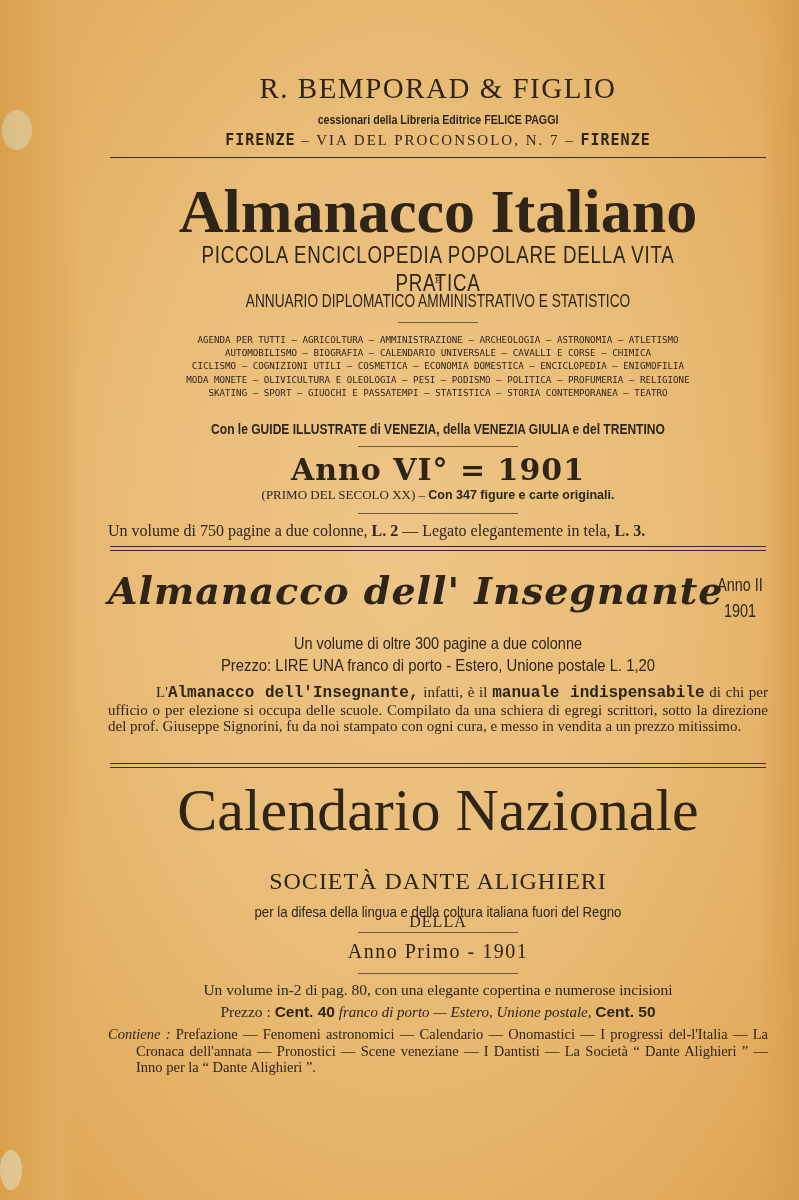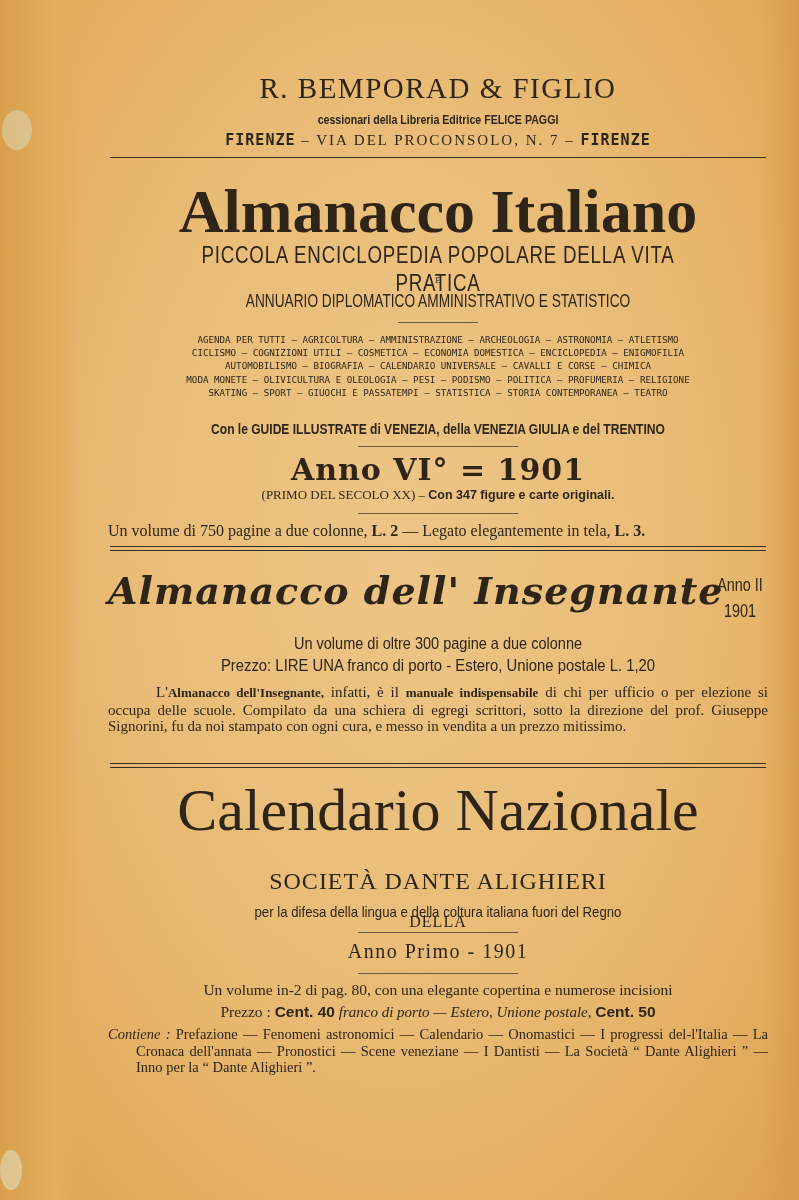--- a/index.html
+++ b/index.html
@@ -46,21 +46,21 @@
   .anno6 { top: 452px; font-family: "DejaVu Serif", serif; font-size: 30px; font-weight: bold; letter-spacing: 1px; }
   .primo { top: 487px; font-size: 13px; }
   .primo b { font-family: "Liberation Sans", sans-serif; font-weight: bold; font-size: 12.5px; }
   .volume1 { top: 522px; font-size: 16px; text-align: justify; }
 
   .title2 { position: absolute; left: 0; top: 568px; font-family: "DejaVu Serif", serif; font-size: 38px; font-weight: bold; font-style: italic; letter-spacing: 1px; white-space: nowrap; }
   .anno2 { position: absolute; left: 600px; top: 572px; width: 64px; text-align: center; font-family: "Liberation Sans", sans-serif; font-size: 18px; line-height: 26px; transform: scaleX(0.8); }
   .volume2 { top: 634px; font-family: "Liberation Sans", sans-serif; font-size: 16.5px; transform: scaleX(0.88); }
   .prezzo2 { top: 656px; font-family: "Liberation Sans", sans-serif; font-size: 16.5px; transform: scaleX(0.9); }
   .desc2 { top: 684px; left: 0; width: 660px; font-size: 15px; line-height: 16.5px; text-align: justify; text-indent: 48px; }
-  .desc2 b { font-family: Liberation Serif, serif; font-weight: bold; font-size: 13px; }
+  .desc2 b { font-family: Liberation Mono, monospace; font-weight: bold; font-size: 16px; }
 
   .title3 { top: 776px; font-size: 60px; letter-spacing: 0px; }
   .della { top: 873px; font-size: 16px; letter-spacing: 1px; margin-top: 40px; }
   .societa { top: 868px; font-size: 24px; letter-spacing: 1px; }
   .difesa { top: 903px; font-family: "Liberation Sans", sans-serif; font-size: 15px; transform: scaleX(0.88); }
 
   .anno3 { top: 940px; font-size: 20px; letter-spacing: 1.5px; }
   .volume3 { top: 981px; font-size: 15.5px; }
   .prezzo3 { top: 1003px; font-size: 15.5px; }
   .prezzo3 b { font-family: "Liberation Sans", sans-serif; font-weight: bold; }
@@ -88,22 +88,22 @@
   <div class="rule" style="left:2px; top:157px; width:656px;"></div>
 
   <div class="abs c title1">Almanacco Italiano</div>
   <div class="abs c subtitle1">PICCOLA ENCICLOPEDIA POPOLARE DELLA VITA PRATICA</div>
   <div class="abs c e1">E</div>
   <div class="abs c annuario">ANNUARIO DIPLOMATICO AMMINISTRATIVO E STATISTICO</div>
   <div class="rule-thin" style="left:290px; top:322px; width:80px;"></div>
 
   <div class="abs c topics">
     <div>AGENDA PER TUTTI — AGRICOLTURA — AMMINISTRAZIONE — ARCHEOLOGIA — ASTRONOMIA — ATLETISMO</div>
+    <div>AUTOMOBILISMO — BIOGRAFIA — CALENDARIO UNIVERSALE — CAVALLI E CORSE — CHIMICA</div>
     <div>CICLISMO — COGNIZIONI UTILI — COSMETICA — ECONOMIA DOMESTICA — ENCICLOPEDIA — ENIGMOFILIA</div>
-    <div>AUTOMOBILISMO — BIOGRAFIA — CALENDARIO UNIVERSALE — CAVALLI E CORSE — CHIMICA</div>
     <div>MODA   MONETE — OLIVICULTURA E OLEOLOGIA — PESI — PODISMO — POLITICA — PROFUMERIA — RELIGIONE</div>
     <div>SKATING — SPORT — GIUOCHI E PASSATEMPI — STATISTICA — STORIA CONTEMPORANEA — TEATRO</div>
   </div>
   <div class="abs c guide">Con le GUIDE ILLUSTRATE di VENEZIA, della VENEZIA GIULIA e del TRENTINO</div>
   <div class="rule-thin" style="left:250px; top:446px; width:160px;"></div>
 
   <div class="abs c anno6">Anno VI° = 1901</div>
   <div class="abs c primo"><span>(PRIMO DEL SECOLO XX) – </span><b>Con 347 figure e carte originali.</b></div>
   <div class="rule-thin" style="left:250px; top:513px; width:160px;"></div>
 

